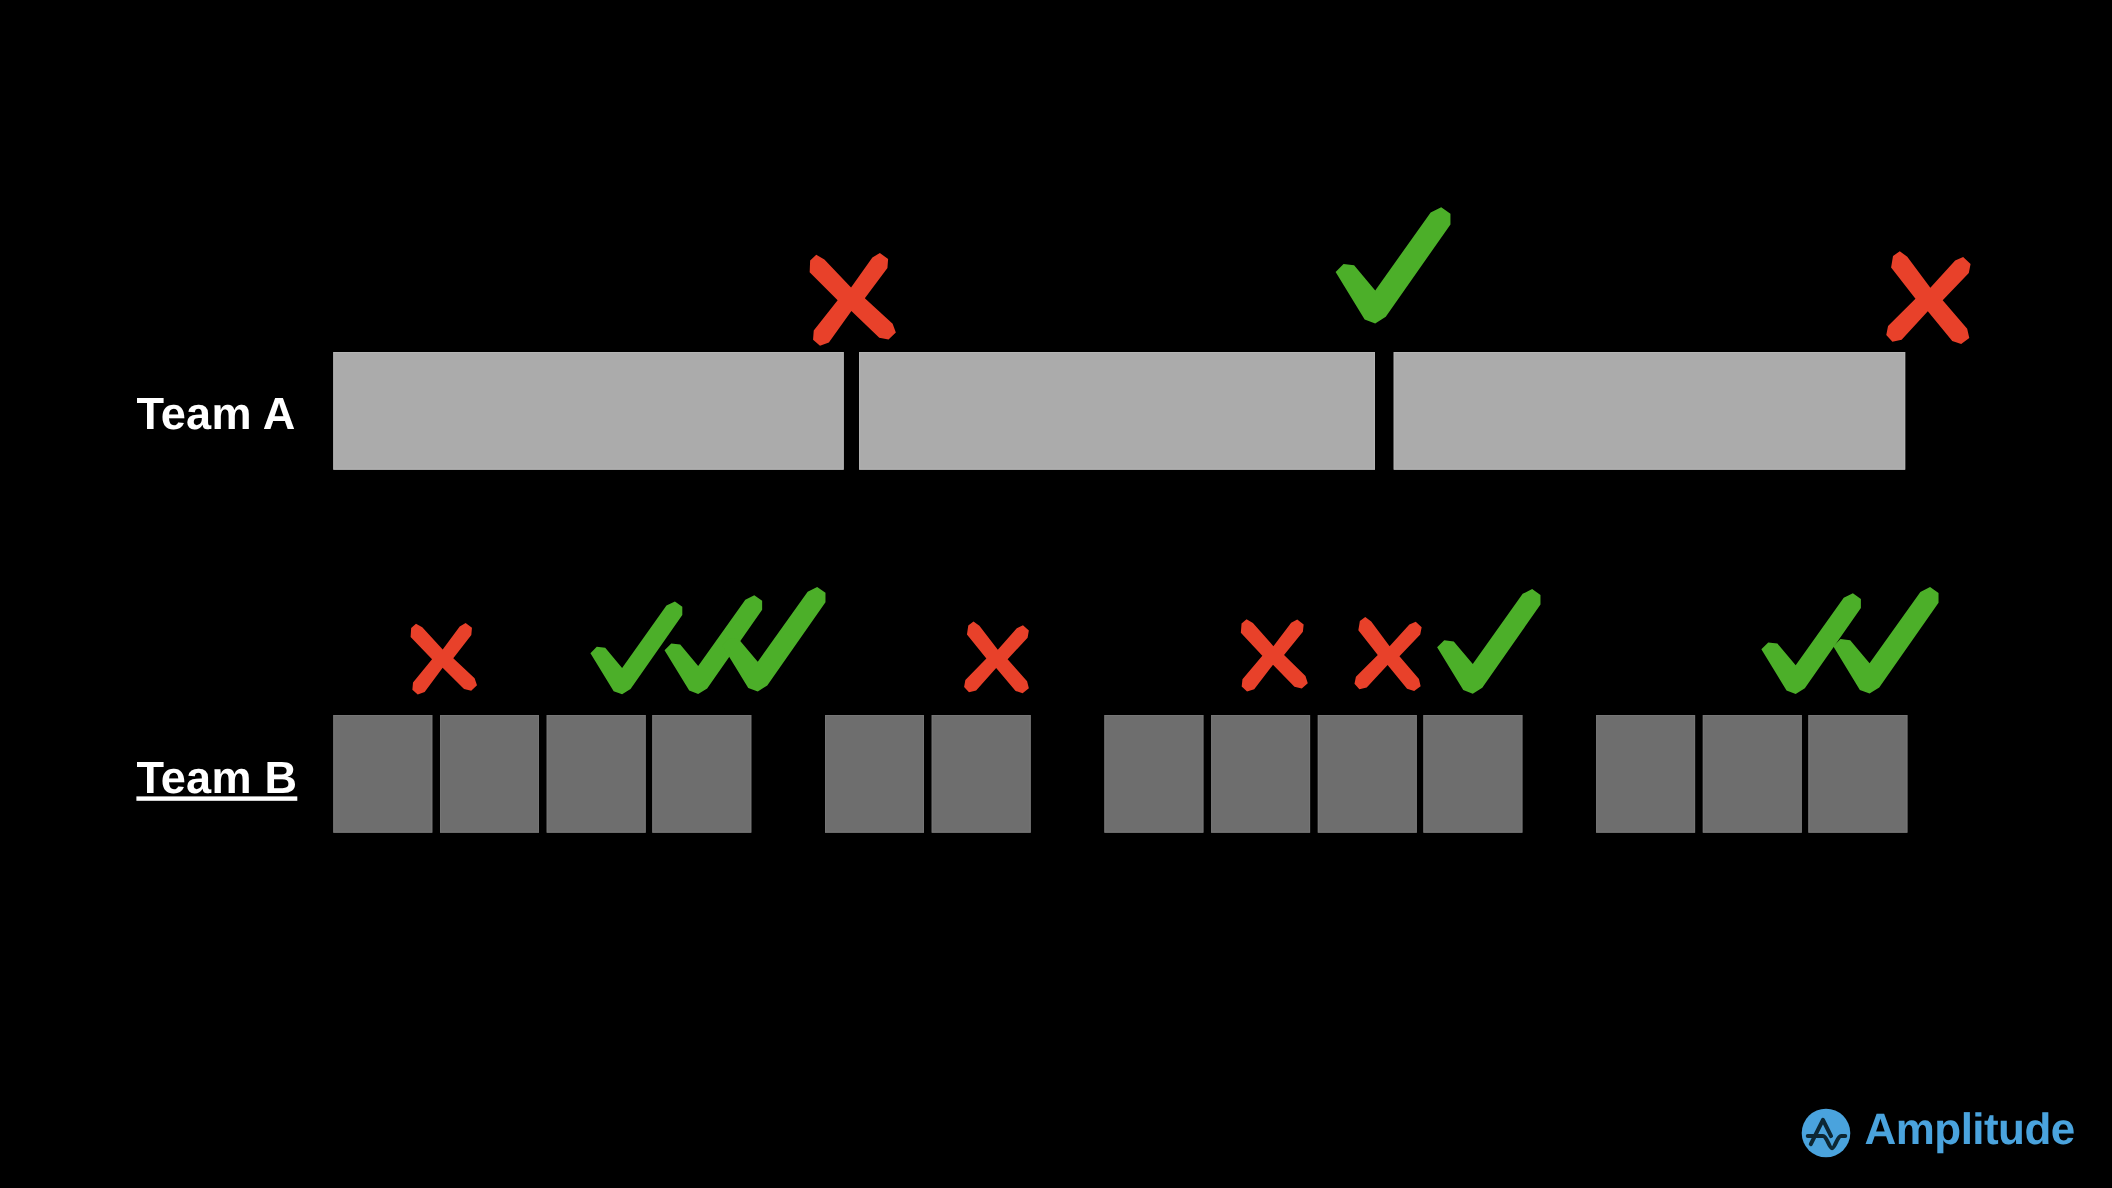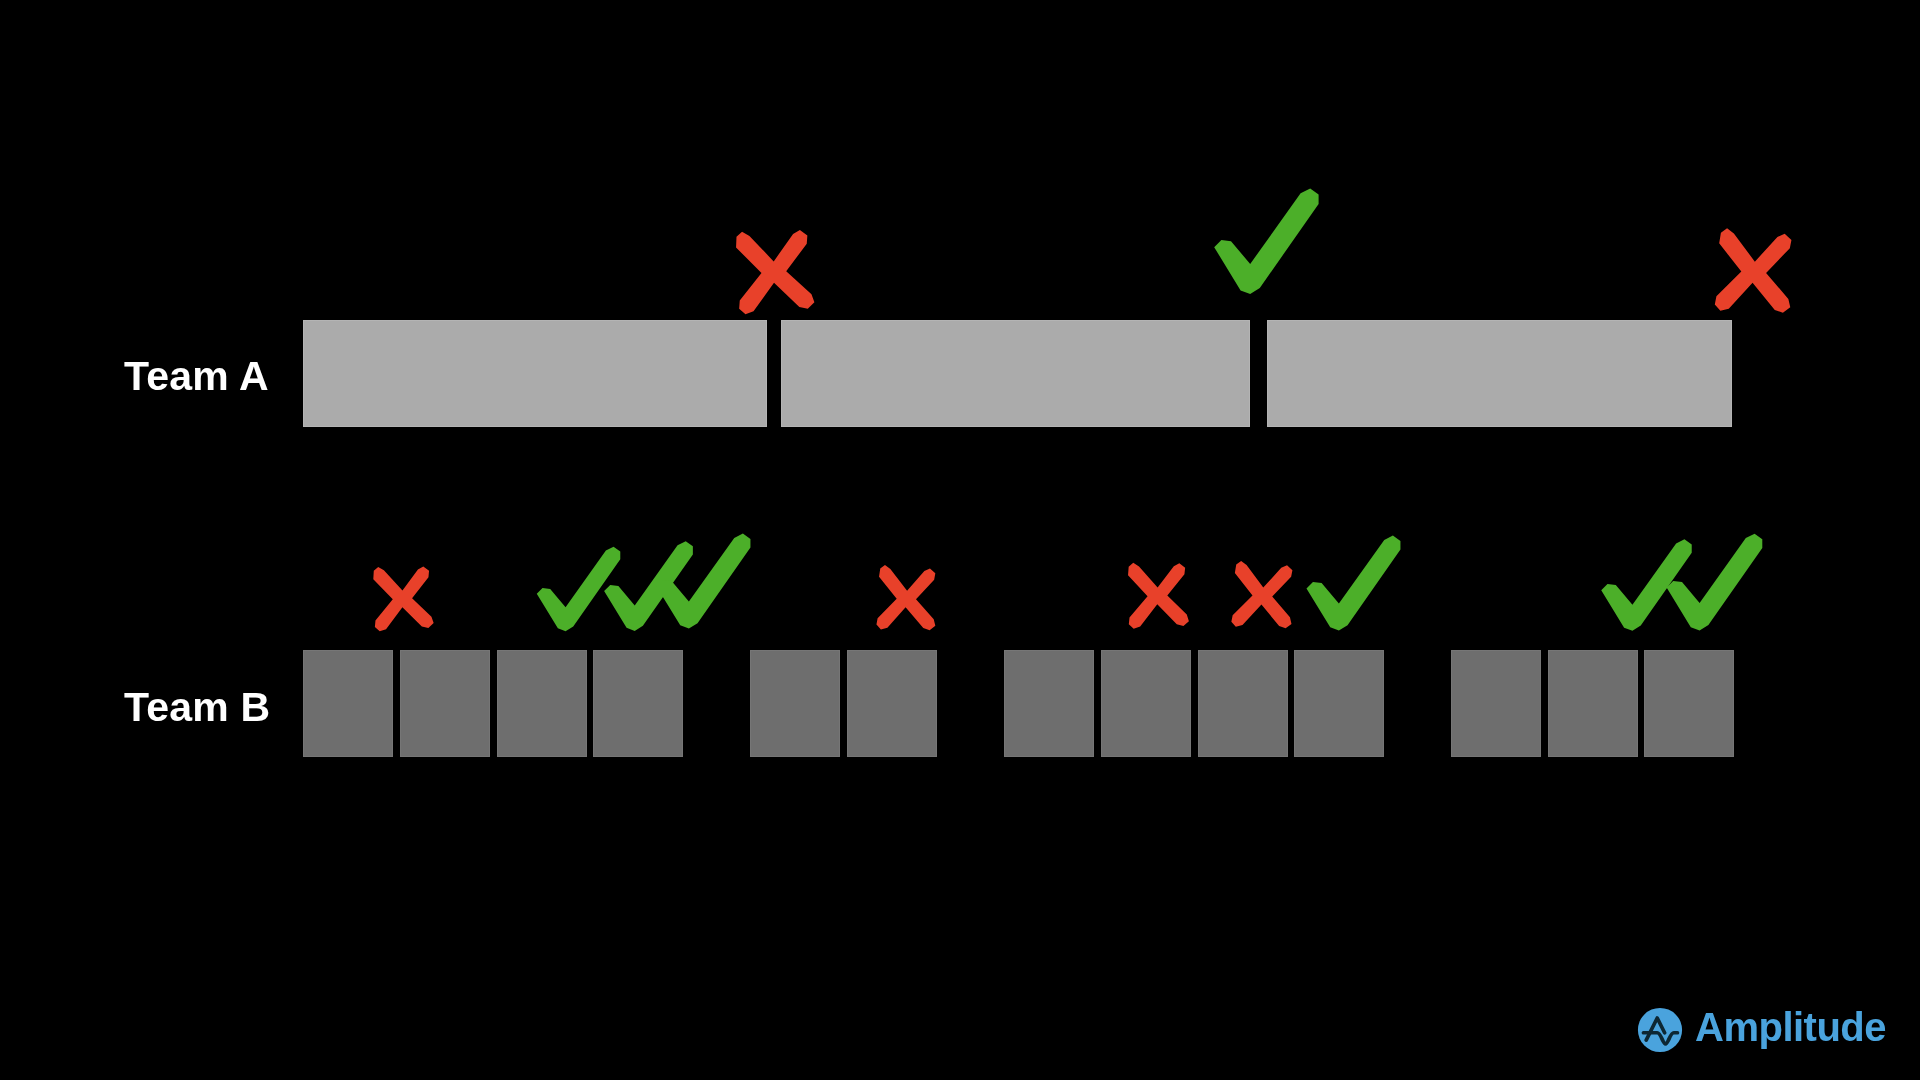--- a/index.html
+++ b/index.html
@@ -28,21 +28,21 @@
     position: absolute;
     color: #ffffff;
     font-family: "Liberation Sans", sans-serif;
     font-weight: bold;
     font-size: 41px;
     letter-spacing: 0.2px;
     white-space: nowrap;
     line-height: 1;
   }
   #label-team-a { left: 124px; top: 356px; text-align: right; }
-  #label-team-b { left: 124px; top: 687px; }
+  #label-team-b { left: 124px; top: 687px; text-decoration: underline; }
 
   
   .bar {
     position: absolute;
     background: #ababab;
     border: 1px solid #b4b4b4;
     box-sizing: border-box;
   }
   .block {
     position: absolute;

